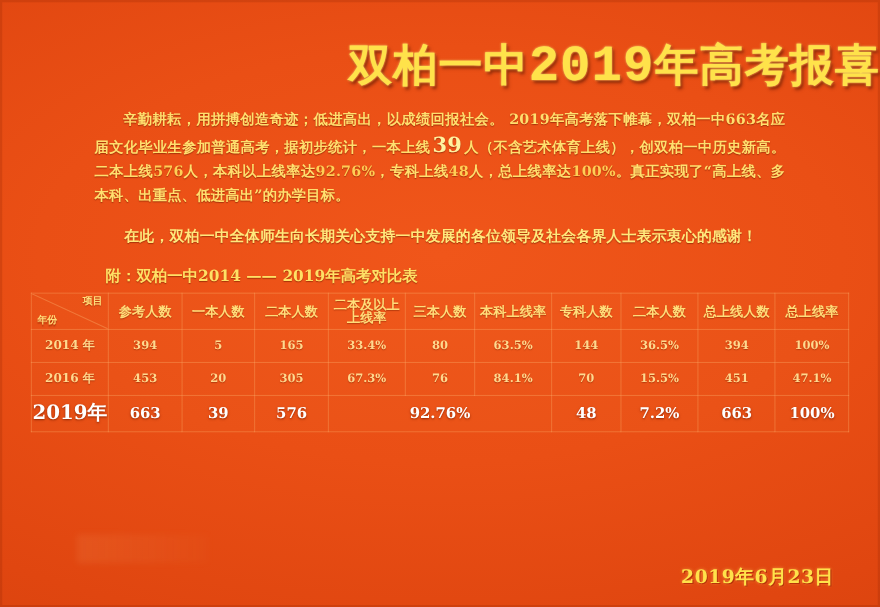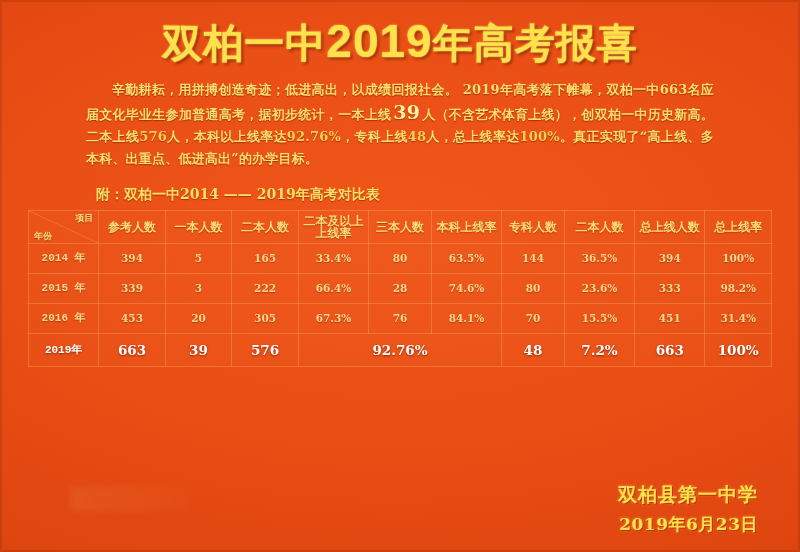--- a/index.html
+++ b/index.html
@@ -30,23 +30,23 @@
     pointer-events: none;
   }
   #content {
     position: absolute;
     inset: 0;
     padding: 0;
   }
 
   
   .title {
-    text-align: center;
-    padding-top: 16px;
-    font-family: Liberation Sans, sans-serif;
+    text-align: right;
+    padding-top: 36px;
+    font-family: Liberation Mono, monospace;
     font-weight: bold;
     font-size: 40px;
     letter-spacing: 1px;
     color: #ffe24a;
     text-shadow:
       0 0 2px #fff07a,
       1px 1px 0 #b8330a,
       2px 2px 3px rgba(90,20,0,0.65);
     line-height: 1.1;
     white-space: nowrap;
@@ -160,24 +160,23 @@
   }
   table.cmp tbody tr.highlight td {
     color: #ffffff;
     font-size: 13.5px;
     height: 32px;
     text-shadow: 0 1px 2px rgba(120,30,0,0.8);
   }
   table.cmp td.yearcell {
     font-size: 11px;
     color: #ffd98f;
-    font-family: Liberation Mono, monospace;
   }
   table.cmp tbody tr.highlight td.yearcell {
-    font-size: 11px;
+    font-size: 18px;
     color: #ffffff;
   }
 
   
   .footer {
     position: absolute;
     right: 42px;
     bottom: 16px;
     text-align: right;
     font-family: "DejaVu Serif", "Liberation Serif", serif;
@@ -214,20 +213,21 @@
 <div id="poster">
   <div id="content">
 
     <div class="title">
       <span>双柏一中</span><span class="big-year">2019</span><span>年高考报喜</span>
     </div>
 
     <div class="body-wrap">
       <p class="para"><span>辛勤耕耘，用拼搏创造奇迹；低进高出，以成绩回报社会。 2019年高考落下帷幕，双柏一中663名应届文化毕业生参加普通高考，据初步统计，一本上线</span><span class="num-big">39</span><span>人（不含艺术体育上线），创双柏一中历史新高。二本上线</span><span class="num-faint">576</span><span>人，本科以上线率达</span><span class="num-faint">92.76%</span><span>，专科上线</span><span class="num-faint">48</span><span>人，总上线率达</span><span class="num-faint">100%</span><span>。真正实现了“高上线、多本科、出重点、低进高出”的办学目标。</span></p>
 
+      <p class="para para2">在此，双柏一中全体师生向长期关心支持一中发展的各位领导及社会各界人士表示衷心的感谢！</p>
     </div>
 
     <div class="table-caption">附：双柏一中2014 —— 2019年高考对比表</div>
 
     <div class="table-area">
       <table class="cmp">
         <colgroup>
           <col style="width:9.5%">
             <col style="width:9%">
             <col style="width:9%">
@@ -271,61 +271,47 @@
               <td>165</td>
               <td>33.4%</td>
               <td>80</td>
               <td>63.5%</td>
               <td>144</td>
               <td>36.5%</td>
               <td>394</td>
               <td>100%</td>
             </tr>
             <tr>
-              <td class="yearcell">2015 年</td>
-              <td>339</td>
-              <td>3</td>
-              <td>222</td>
-              <td>66.4%</td>
-              <td>28</td>
-              <td>74.6%</td>
-              <td>80</td>
-              <td>23.6%</td>
-              <td>333</td>
-              <td>98.2%</td>
-            </tr>
-            <tr>
               <td class="yearcell">2016 年</td>
               <td>453</td>
               <td>20</td>
               <td>305</td>
               <td>67.3%</td>
               <td>76</td>
               <td>84.1%</td>
               <td>70</td>
               <td>15.5%</td>
               <td>451</td>
-              <td>31.4%</td>
+              <td>47.1%</td>
             </tr>
             <tr class="highlight">
               <td class="yearcell">2019年</td>
               <td>663</td>
               <td>39</td>
               <td>576</td>
               <td colspan="3">92.76%</td>
               <td>48</td>
               <td>7.2%</td>
               <td>663</td>
               <td>100%</td>
             </tr>
           </tbody>
       </table>
     </div>
 
     <div class="smudge"></div>
 
     <div class="footer">
-      <div class="org">双柏县第一中学</div>
       <div class="date">2019年6月23日</div>
     </div>
 
   </div>
 </div>
 
 </body></html>

